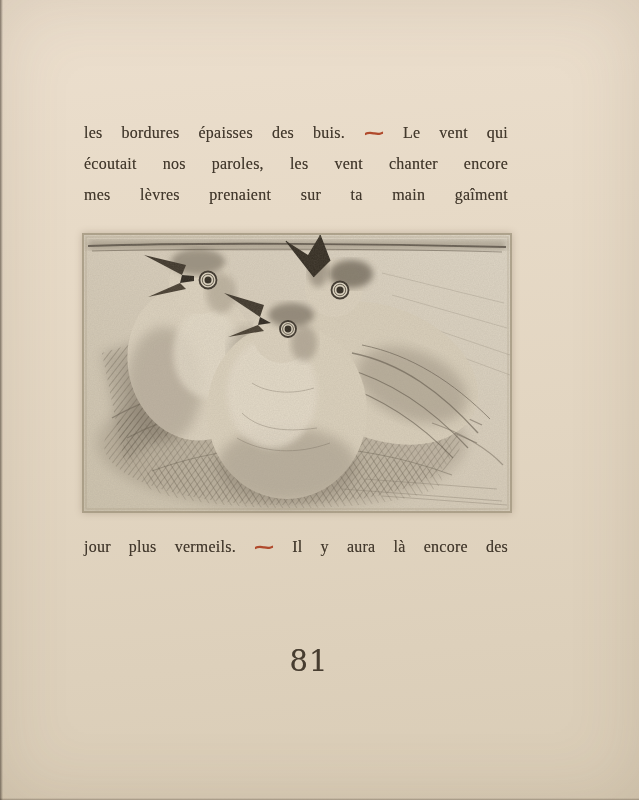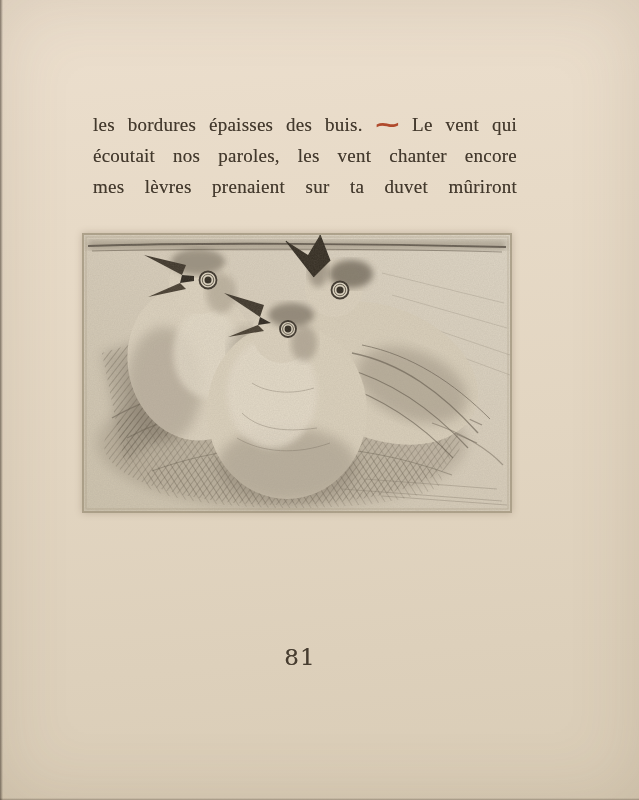--- a/index.html
+++ b/index.html
@@ -16,25 +16,26 @@
     content:"";position:absolute;left:0;top:0;width:3px;height:100%;
     background:linear-gradient(90deg,rgba(50,40,30,.55),rgba(50,40,30,0));
     z-index:5;
   }
   .photo::after{ 
     content:"";position:absolute;left:0;bottom:0;width:100%;height:2px;
     background:linear-gradient(0deg,rgba(60,48,35,.35),rgba(60,48,35,0));
     z-index:5;
   }
   .textblock{
-    position:absolute;left:93px;width:424px;
+    position:absolute;left:84px;width:424px;
     color:#43392d;
-    font-size:19px;
+    font-size:16px;
     letter-spacing:.25px;
     text-shadow:0 0 .5px rgba(62,52,40,.55);
+    margin-top:8px;
   }
   .tline{
     text-align:justify;
     -moz-text-align-last:justify;
     text-align-last:justify;
     height:31px;line-height:31px;
     overflow:visible;white-space:normal;
   }
   .block-top{top:109px;}
   .block-top .tline{height:31px;line-height:31px;}
@@ -49,38 +50,38 @@
     text-shadow:none;
     vertical-align:-1px;
   }
   .plate{
     position:absolute;left:82px;top:233px;width:430px;height:280px;
     box-shadow:0 0 7px rgba(100,82,60,.28);
     background:#d6ccba;
   }
   .plate svg{display:block;width:430px;height:280px;}
   .folio{
-    position:absolute;left:90px;top:644px;width:420px;
+    position:absolute;left:99px;top:644px;width:420px;
     text-align:center;
     color:#473d30;
     font-family:"DejaVu Serif","Liberation Serif",serif;
-    font-size:23px;
+    font-size:29px;
     letter-spacing:1px;
     text-shadow:0 0 .5px rgba(62,52,40,.5);
   }
 </style>
 </head>
 <body>
 
 <div class="photo">
 
   <div class="textblock block-top">
     <div class="tline"><span>les bordures épaisses des buis.</span> <span class="orn">⁓</span> <span>Le vent qui</span></div>
     <div class="tline">écoutait nos paroles, les vent chanter encore</div>
-    <div class="tline">mes lèvres prenaient sur ta duvet mûriront</div>
+    <div class="tline">mes lèvres prenaient sur ta main gaîment</div>
   </div>
 
   <div class="plate">
     <svg viewBox="0 0 430 280" role="img" aria-label="Etching of three baby birds with open beaks sitting in a nest">
       <defs>
         <linearGradient id="pbg" x1="0" y1="1" x2="1" y2="0">
           <stop offset="0" stop-color="#cdc3ae"></stop>
           <stop offset="0.55" stop-color="#d8cebc"></stop>
           <stop offset="1" stop-color="#ded6c6"></stop>
         </linearGradient>
@@ -204,17 +205,18 @@
         <path d="M300,263 L425,272" fill="none"></path>
       </g>
 
       <rect x="0" y="0" width="430" height="280" filter="url(#grain)" opacity="0.4"></rect>
       <rect x="1" y="1" width="428" height="278" fill="none" stroke="#a4977f" stroke-width="2" opacity="0.8"></rect>
       <rect x="4" y="4" width="422" height="272" fill="none" stroke="#8c8068" stroke-width="1" opacity="0.3"></rect>
     </svg>
   </div>
 
   <div class="textblock block-bottom">
+    <div class="tline"><span>jour plus vermeils.</span> <span class="orn">⁓</span> <span>Il y aura là encore des</span></div>
   </div>
 
   <div class="folio">81</div>
 
 </div>
 
 </body></html>

